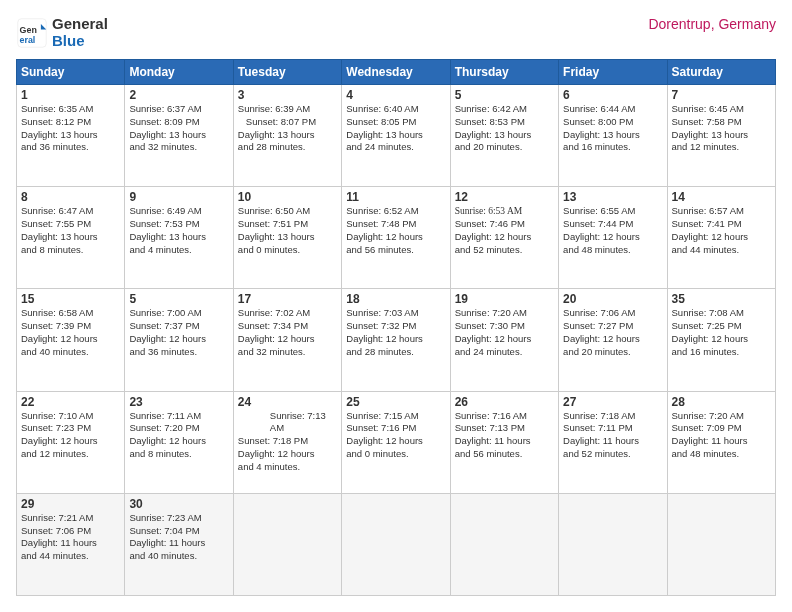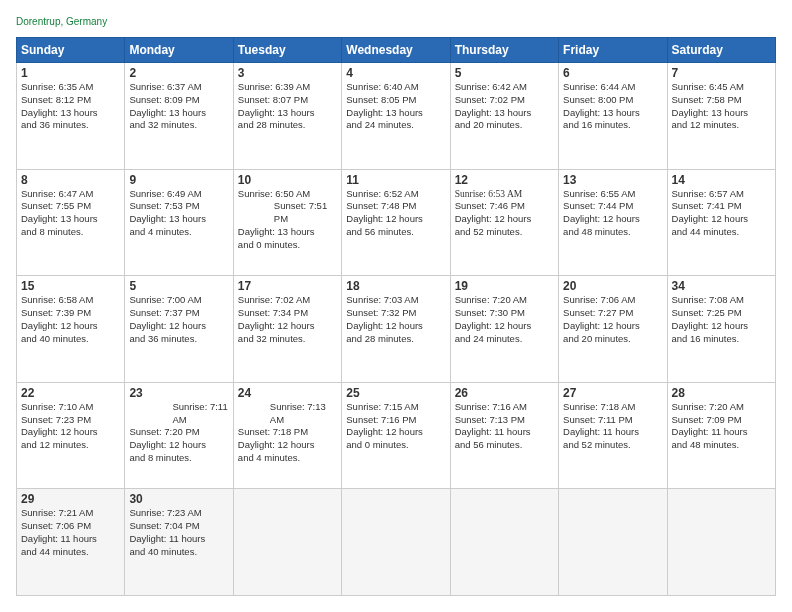--- a/index.html
+++ b/index.html
@@ -44,23 +44,23 @@
     }
     .title-block {
       text-align: right;
     }
     .title-block h1 {
       font-size: 28px;
       font-weight: normal;
       color: #333;
     }
     .title-block h2 {
-      font-size: 10px;
+      font-size: 14px;
       font-weight: normal;
-      color: #15803d;
+      color: #be185d;
     }
     .calendar {
       flex: 1;
       border: 1px solid #ccc;
       border-collapse: collapse;
       width: 100%;
       table-layout: fixed;
     }
     .calendar thead tr th {
       background: #2a6ab5;
@@ -91,20 +91,32 @@
     }
     .empty-cell {
       background: #f5f5f5 !important;
     }
   </style>
 </head>
 <body>
 
 <div class="page">
   <div class="header">
+    <div class="logo">
+      <svg class="logo-icon" viewBox="0 0 36 36">
+        <rect x="2" y="2" width="32" height="32" rx="4" fill="#fff" stroke="#ddd" stroke-width="0.5"></rect>
+        <text x="4" y="18" font-size="10" font-weight="bold" fill="#333" font-family="Arial">Gen</text>
+        <text x="4" y="29" font-size="10" font-weight="bold" fill="#1a6ab5" font-family="Arial">eral</text>
+        <polygon points="28,8 34,14 28,14" fill="#1a6ab5"></polygon>
+      </svg>
+      <div class="logo-text">
+        <span>General</span>
+        <span>Blue</span>
+      </div>
+    </div>
     <div class="title-block">
       <h2>Dorentrup, Germany</h2>
     </div>
   </div>
 
   <table class="calendar">
     <thead>
       <tr id="weekday-header-row">
           <th>Sunday</th>
           <th>Monday</th>
@@ -127,35 +139,35 @@
           <td>
             <span class="day-num">2</span>
             <span style="display: block; line-height: 1.35;">Sunrise: 6:37 AM</span>
             <span style="display: block; line-height: 1.35;">Sunset: 8:09 PM</span>
             <span style="display: block; line-height: 1.35;">Daylight: 13 hours</span>
             <span style="display: block; line-height: 1.35;">and 32 minutes.</span>
           </td>
           <td>
             <span class="day-num">3</span>
             <span style="display: block; line-height: 1.35;">Sunrise: 6:39 AM</span>
-            <span style="display: block; line-height: 1.35;">Sunset: 8:07 PM</span>
+            <span style="display: block; line-height: 1.35; margin-left: 8px;">Sunset: 8:07 PM</span>
             <span style="display: block; line-height: 1.35;">Daylight: 13 hours</span>
             <span style="display: block; line-height: 1.35;">and 28 minutes.</span>
           </td>
           <td>
             <span class="day-num">4</span>
             <span style="display: block; line-height: 1.35;">Sunrise: 6:40 AM</span>
             <span style="display: block; line-height: 1.35;">Sunset: 8:05 PM</span>
             <span style="display: block; line-height: 1.35;">Daylight: 13 hours</span>
             <span style="display: block; line-height: 1.35;">and 24 minutes.</span>
           </td>
           <td>
             <span class="day-num">5</span>
             <span style="display: block; line-height: 1.35;">Sunrise: 6:42 AM</span>
-            <span style="display: block; line-height: 1.35;">Sunset: 7:02 PM</span>
+            <span style="display: block; line-height: 1.35;">Sunset: 8:53 PM</span>
             <span style="display: block; line-height: 1.35;">Daylight: 13 hours</span>
             <span style="display: block; line-height: 1.35;">and 20 minutes.</span>
           </td>
           <td>
             <span class="day-num">6</span>
             <span style="display: block; line-height: 1.35;">Sunrise: 6:44 AM</span>
             <span style="display: block; line-height: 1.35;">Sunset: 8:00 PM</span>
             <span style="display: block; line-height: 1.35;">Daylight: 13 hours</span>
             <span style="display: block; line-height: 1.35;">and 16 minutes.</span>
           </td>
@@ -178,21 +190,21 @@
           <td>
             <span class="day-num">9</span>
             <span style="display: block; line-height: 1.35;">Sunrise: 6:49 AM</span>
             <span style="display: block; line-height: 1.35;">Sunset: 7:53 PM</span>
             <span style="display: block; line-height: 1.35;">Daylight: 13 hours</span>
             <span style="display: block; line-height: 1.35;">and 4 minutes.</span>
           </td>
           <td>
             <span class="day-num">10</span>
             <span style="display: block; line-height: 1.35;">Sunrise: 6:50 AM</span>
-            <span style="display: block; line-height: 1.35; margin-left: 36px;">Sunset: 7:51 PM</span>
+            <span style="display: block; line-height: 1.35;">Sunset: 7:51 PM</span>
             <span style="display: block; line-height: 1.35;">Daylight: 13 hours</span>
             <span style="display: block; line-height: 1.35;">and 0 minutes.</span>
           </td>
           <td>
             <span class="day-num">11</span>
             <span style="display: block; line-height: 1.35;">Sunrise: 6:52 AM</span>
             <span style="display: block; line-height: 1.35;">Sunset: 7:48 PM</span>
             <span style="display: block; line-height: 1.35;">Daylight: 12 hours</span>
             <span style="display: block; line-height: 1.35;">and 56 minutes.</span>
           </td>
@@ -255,38 +267,38 @@
             <span style="display: block; line-height: 1.35;">and 24 minutes.</span>
           </td>
           <td>
             <span class="day-num">20</span>
             <span style="display: block; line-height: 1.35;">Sunrise: 7:06 AM</span>
             <span style="display: block; line-height: 1.35;">Sunset: 7:27 PM</span>
             <span style="display: block; line-height: 1.35;">Daylight: 12 hours</span>
             <span style="display: block; line-height: 1.35;">and 20 minutes.</span>
           </td>
           <td>
-            <span class="day-num">34</span>
+            <span class="day-num">35</span>
             <span style="display: block; line-height: 1.35;">Sunrise: 7:08 AM</span>
             <span style="display: block; line-height: 1.35;">Sunset: 7:25 PM</span>
             <span style="display: block; line-height: 1.35;">Daylight: 12 hours</span>
             <span style="display: block; line-height: 1.35;">and 16 minutes.</span>
           </td>
         </tr>
         <tr>
           <td>
             <span class="day-num">22</span>
             <span style="display: block; line-height: 1.35;">Sunrise: 7:10 AM</span>
             <span style="display: block; line-height: 1.35;">Sunset: 7:23 PM</span>
             <span style="display: block; line-height: 1.35;">Daylight: 12 hours</span>
             <span style="display: block; line-height: 1.35;">and 12 minutes.</span>
           </td>
           <td>
             <span class="day-num">23</span>
-            <span style="display: block; line-height: 1.35; margin-left: 43px;">Sunrise: 7:11 AM</span>
+            <span style="display: block; line-height: 1.35;">Sunrise: 7:11 AM</span>
             <span style="display: block; line-height: 1.35;">Sunset: 7:20 PM</span>
             <span style="display: block; line-height: 1.35;">Daylight: 12 hours</span>
             <span style="display: block; line-height: 1.35;">and 8 minutes.</span>
           </td>
           <td>
             <span class="day-num">24</span>
             <span style="display: block; line-height: 1.35; padding-left: 32px;">Sunrise: 7:13 AM</span>
             <span style="display: block; line-height: 1.35;">Sunset: 7:18 PM</span>
             <span style="display: block; line-height: 1.35;">Daylight: 12 hours</span>
             <span style="display: block; line-height: 1.35;">and 4 minutes.</span>

